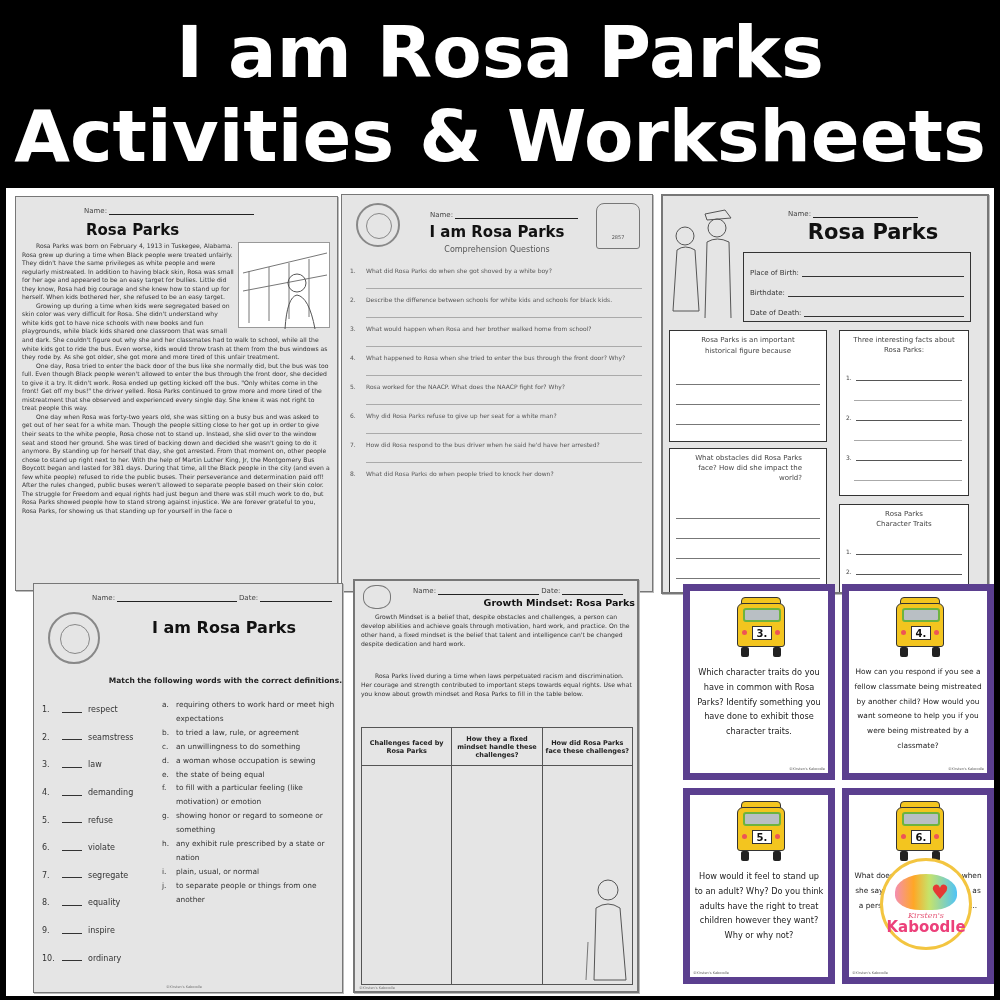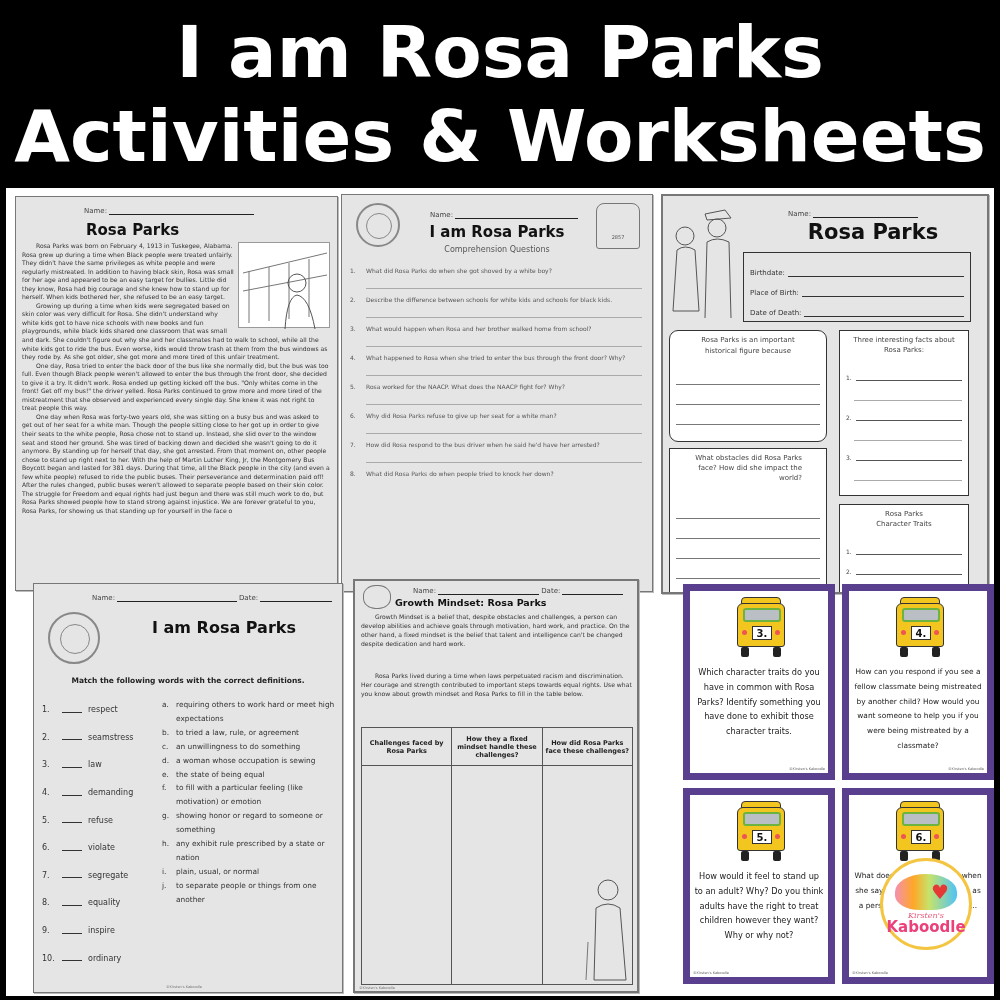--- a/index.html
+++ b/index.html
@@ -50,35 +50,35 @@
   .box .numbered .nl { display: flex; align-items: flex-end; gap: 4px; height: 20px; font-size: 6px; }
   .box .numbered .nl .blank { flex: 1; border-bottom: 1px solid #555; height: 1px; }
   .box .numbered .sp { height: 20px; border-bottom: 1px solid #aaa; margin-left: 8px; }
 
   
   #p-vocab { left: 27px; top: 395px; width: 310px; height: 410px; }
   #p-vocab .name-line { position: absolute; left: 58px; top: 10px; width: 240px; }
   #p-vocab .seal { position: absolute; left: 14px; top: 28px; width: 52px; height: 52px; border-radius: 50%; border: 2px solid #888; }
   #p-vocab .seal::after { content: ""; position: absolute; left: 10px; top: 10px; width: 28px; height: 28px; border-radius: 50%; border: 1px solid #888; }
   #p-vocab .title { position: absolute; left: 80px; top: 30px; width: 220px; text-align: center; font-weight: bold; font-size: 16px; line-height: 27px; color: #111; }
-  #p-vocab .instr { position: absolute; left: 0; width: 100%; top: 92px; text-align: center; font-weight: bold; font-size: 7.5px; color: #222; }
+  #p-vocab .instr { position: absolute; left: 0; width: 100%; top: 92px; text-align: right; font-weight: bold; font-size: 7.5px; color: #222; }
   #p-vocab .words { position: absolute; left: 8px; top: 112px; width: 120px; font-size: 8px; color: #333; }
   #p-vocab .words .w { height: 27.6px; display: flex; align-items: center; gap: 3px; }
   #p-vocab .words .w .n { width: 17px; }
   #p-vocab .words .w .blank { width: 20px; border-bottom: 1px solid #333; height: 6px; margin-right: 3px; }
   #p-vocab .defs { position: absolute; left: 128px; top: 114px; width: 176px; font-size: 7.4px; color: #333; line-height: 13.9px; }
   #p-vocab .defs .d { display: flex; gap: 7px; }
   #p-vocab .defs .d .l { width: 7px; flex: none; }
   .copyright { position: absolute; font-size: 3.5px; color: #777; }
 
   
   #p-growth { left: 347px; top: 391px; width: 286px; height: 414px; border-width: 2px; }
   #p-growth .brain { position: absolute; left: 8px; top: 4px; width: 28px; height: 24px; border: 1.5px solid #777; border-radius: 45%; }
   #p-growth .name-line { position: absolute; left: 58px; top: 6px; width: 210px; }
-  #p-growth .title { position: absolute; left: 40px; top: 16px; width: 240px; text-align: left; font-weight: bold; font-size: 9.5px; color: #111; }
+  #p-growth .title { position: absolute; left: 40px; top: 16px; width: 240px; text-align: right; font-weight: bold; font-size: 9.5px; color: #111; }
   #p-growth .para { position: absolute; left: 6px; width: 272px; font-size: 6.1px; line-height: 9.1px; color: #333; }
   #p-growth .para p { text-indent: 14px; }
   #p-growth table { position: absolute; left: 6px; top: 146px; width: 272px; height: 258px; border-collapse: collapse; }
   #p-growth th { border: 1px solid #555; font-size: 6.5px; font-weight: bold; color: #222; height: 38px; padding: 2px; vertical-align: middle; width: 33.3%; }
   #p-growth td { border: 1px solid #555; }
 
   
   .card { position: absolute; width: 152px; height: 196px; background: #fff; border: 7px solid #5b3f8f; }
   .card .bus { position: absolute; left: 45px; top: 6px; width: 52px; height: 60px; }
   .bus .roof { position: absolute; left: 6px; top: 0; width: 40px; height: 7px; background: #f3c51f; border: 1px solid #333; border-radius: 4px 4px 0 0; }
@@ -206,33 +206,33 @@
         <path d="M36 112 L38 36 Q48 30 60 36 L62 112" fill="none" stroke="#555"></path>
       </svg>
     </div>
     <div class="name-line">
       <span>Name:</span>
         <span class="blank"></span>
     </div>
     <div class="title">Rosa Parks</div>
     <div class="facts">
       <div class="row">
+          <span>Place of Birth:</span>
+          <span class="blank"></span>
+        </div>
+      <div class="row">
           <span>Birthdate:</span>
-          <span class="blank"></span>
-        </div>
-      <div class="row">
-          <span>Place of Birth:</span>
           <span class="blank"></span>
         </div>
       <div class="row">
           <span>Date of Death:</span>
           <span class="blank"></span>
         </div>
     </div>
-    <div class="box" style="left:6px; top:134px; width:158px; height:112px;border-radius:9px;">
+    <div class="box" style="left:6px; top:134px; width:158px; height:112px;">
       <div style="line-height:11px; padding:0 12px;">Rosa Parks is an important historical figure because</div>
       <div class="lines" style="margin-top:8px;">
           <div class="ln"></div>
           <div class="ln"></div>
           <div class="ln"></div>
         </div>
     </div>
     <div class="box" style="left:6px; top:252px; width:158px; height:146px;text-align:right;">
       <div style="line-height:10px; padding:0 18px;">What obstacles did Rosa Parks face? How did she impact the world?</div>
       <div class="lines" style="margin-top:16px;">

